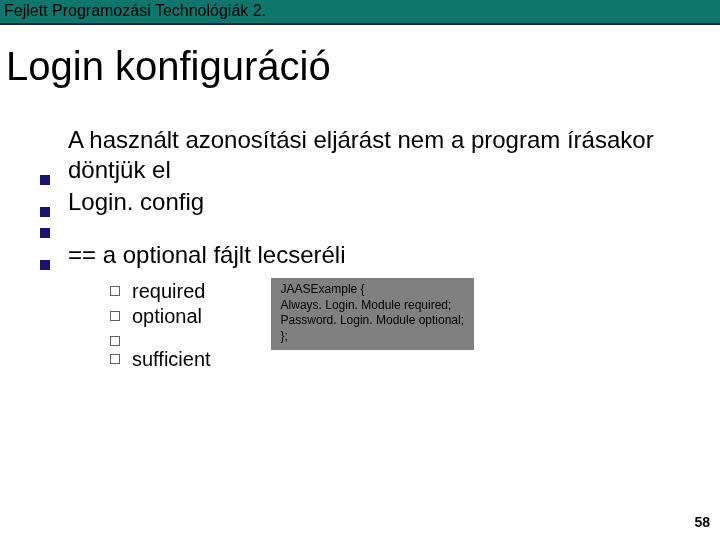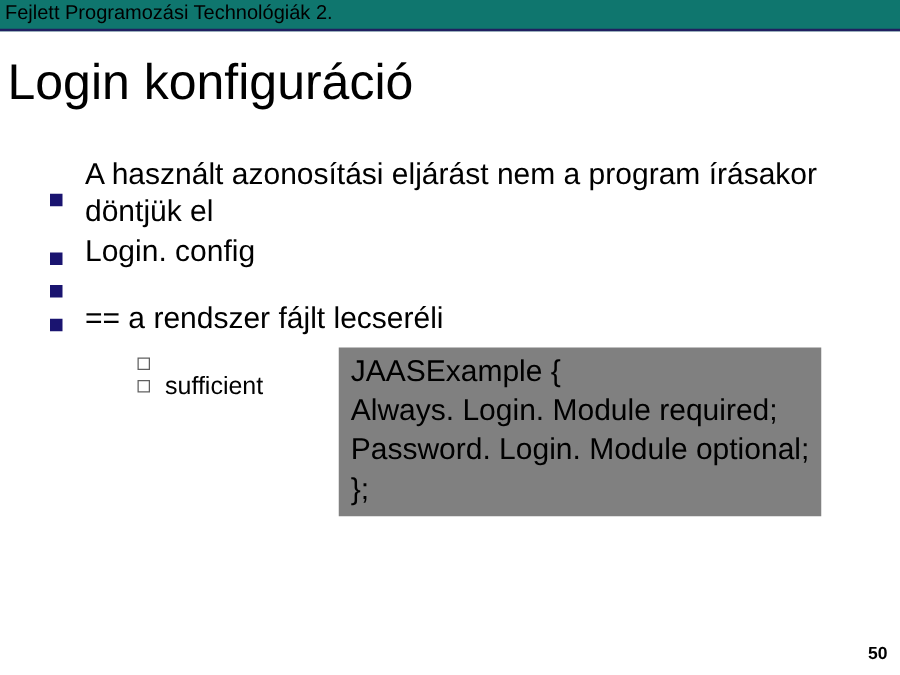--- a/index.html
+++ b/index.html
@@ -22,21 +22,21 @@
   .title {
     font-size: 40px;
     padding: 20px 6px 14px 6px;
     line-height: 1.05;
   }
   .main-list {
     padding: 24px 40px 0 40px;
   }
   .bl {
     display: flex;
-    align-items: center;
+    align-items: flex-end;
     margin-bottom: 2px;
   }
   .sq {
     width: 10px;
     height: 10px;
     background: #1a1470;
     margin-top: 9px;
     margin-right: 18px;
     flex: 0 0 auto;
   }
@@ -65,21 +65,21 @@
     margin-top: 6px;
     margin-right: 12px;
     flex: 0 0 auto;
   }
   .sub-text {
     font-size: 20px;
   }
   .code-box {
     background: #808080;
     color: #000000;
-    font-size: 24px;
+    font-size: 12px;
     line-height: 1.3;
     padding: 4px 10px 6px 10px;
     margin-left: 60px;
     white-space: pre;
   }
   .page-num {
     position: absolute;
     right: 10px;
     bottom: 10px;
     font-size: 14px;
@@ -102,34 +102,42 @@
   </div>
   <div class="bl">
     <div class="sq"></div>
     <div class="bl-text">Login. config</div>
   </div>
   <div class="bl">
     <div class="sq"></div>
   </div>
   <div class="bl">
     <div class="sq"></div>
-    <div class="bl-text">== a rendszer fájlt lecseréli</div>
+    <div class="bl-text">== a optional fájlt lecseréli</div>
   </div>
 
   <div class="lower-row">
     <div class="sub-list">
+      <div class="sub">
+        <div class="hollow"></div>
+        <div class="sub-text">required</div>
+      </div>
+      <div class="sub">
+        <div class="hollow"></div>
+        <div class="sub-text">optional</div>
+      </div>
       <div class="sub">
         <div class="hollow"></div>
       </div>
       <div class="sub">
         <div class="hollow"></div>
         <div class="sub-text">sufficient</div>
       </div>
     </div>
 
     <div class="code-box">JAASExample {
 Always. Login. Module required;
 Password. Login. Module optional;
 };</div>
   </div>
 </div>
 
-<div class="page-num">50</div>
+<div class="page-num">58</div>
 
 </body></html>

